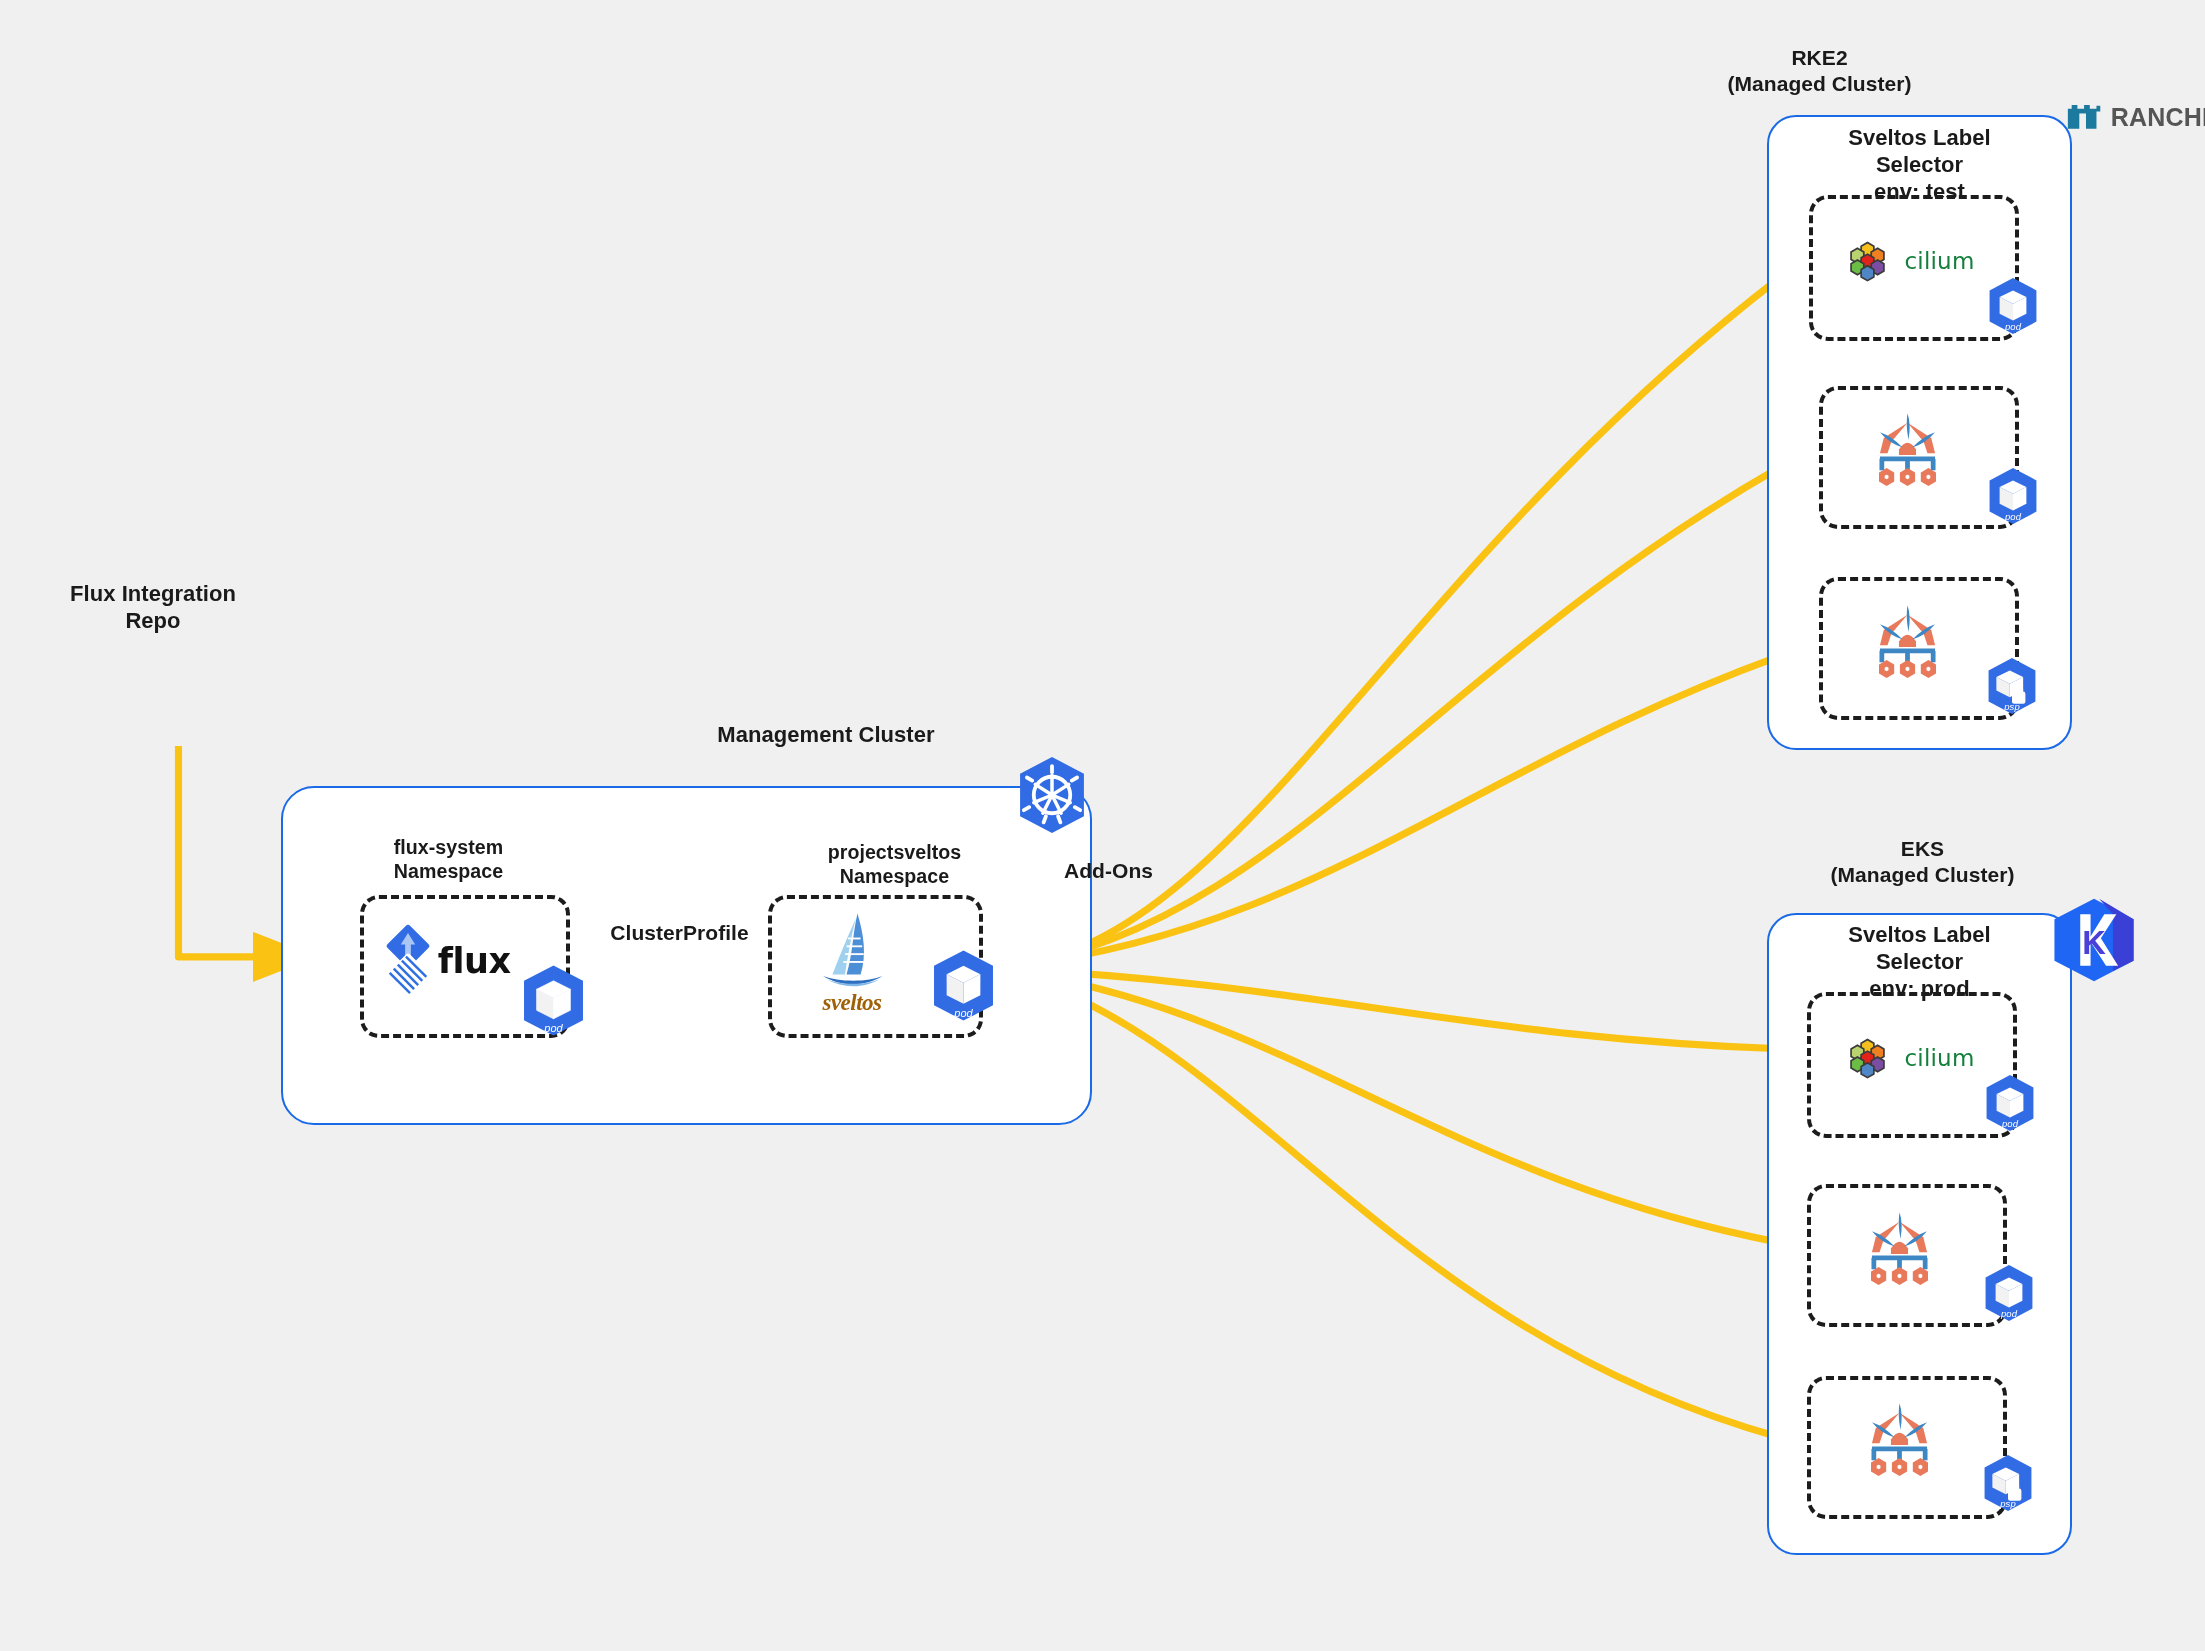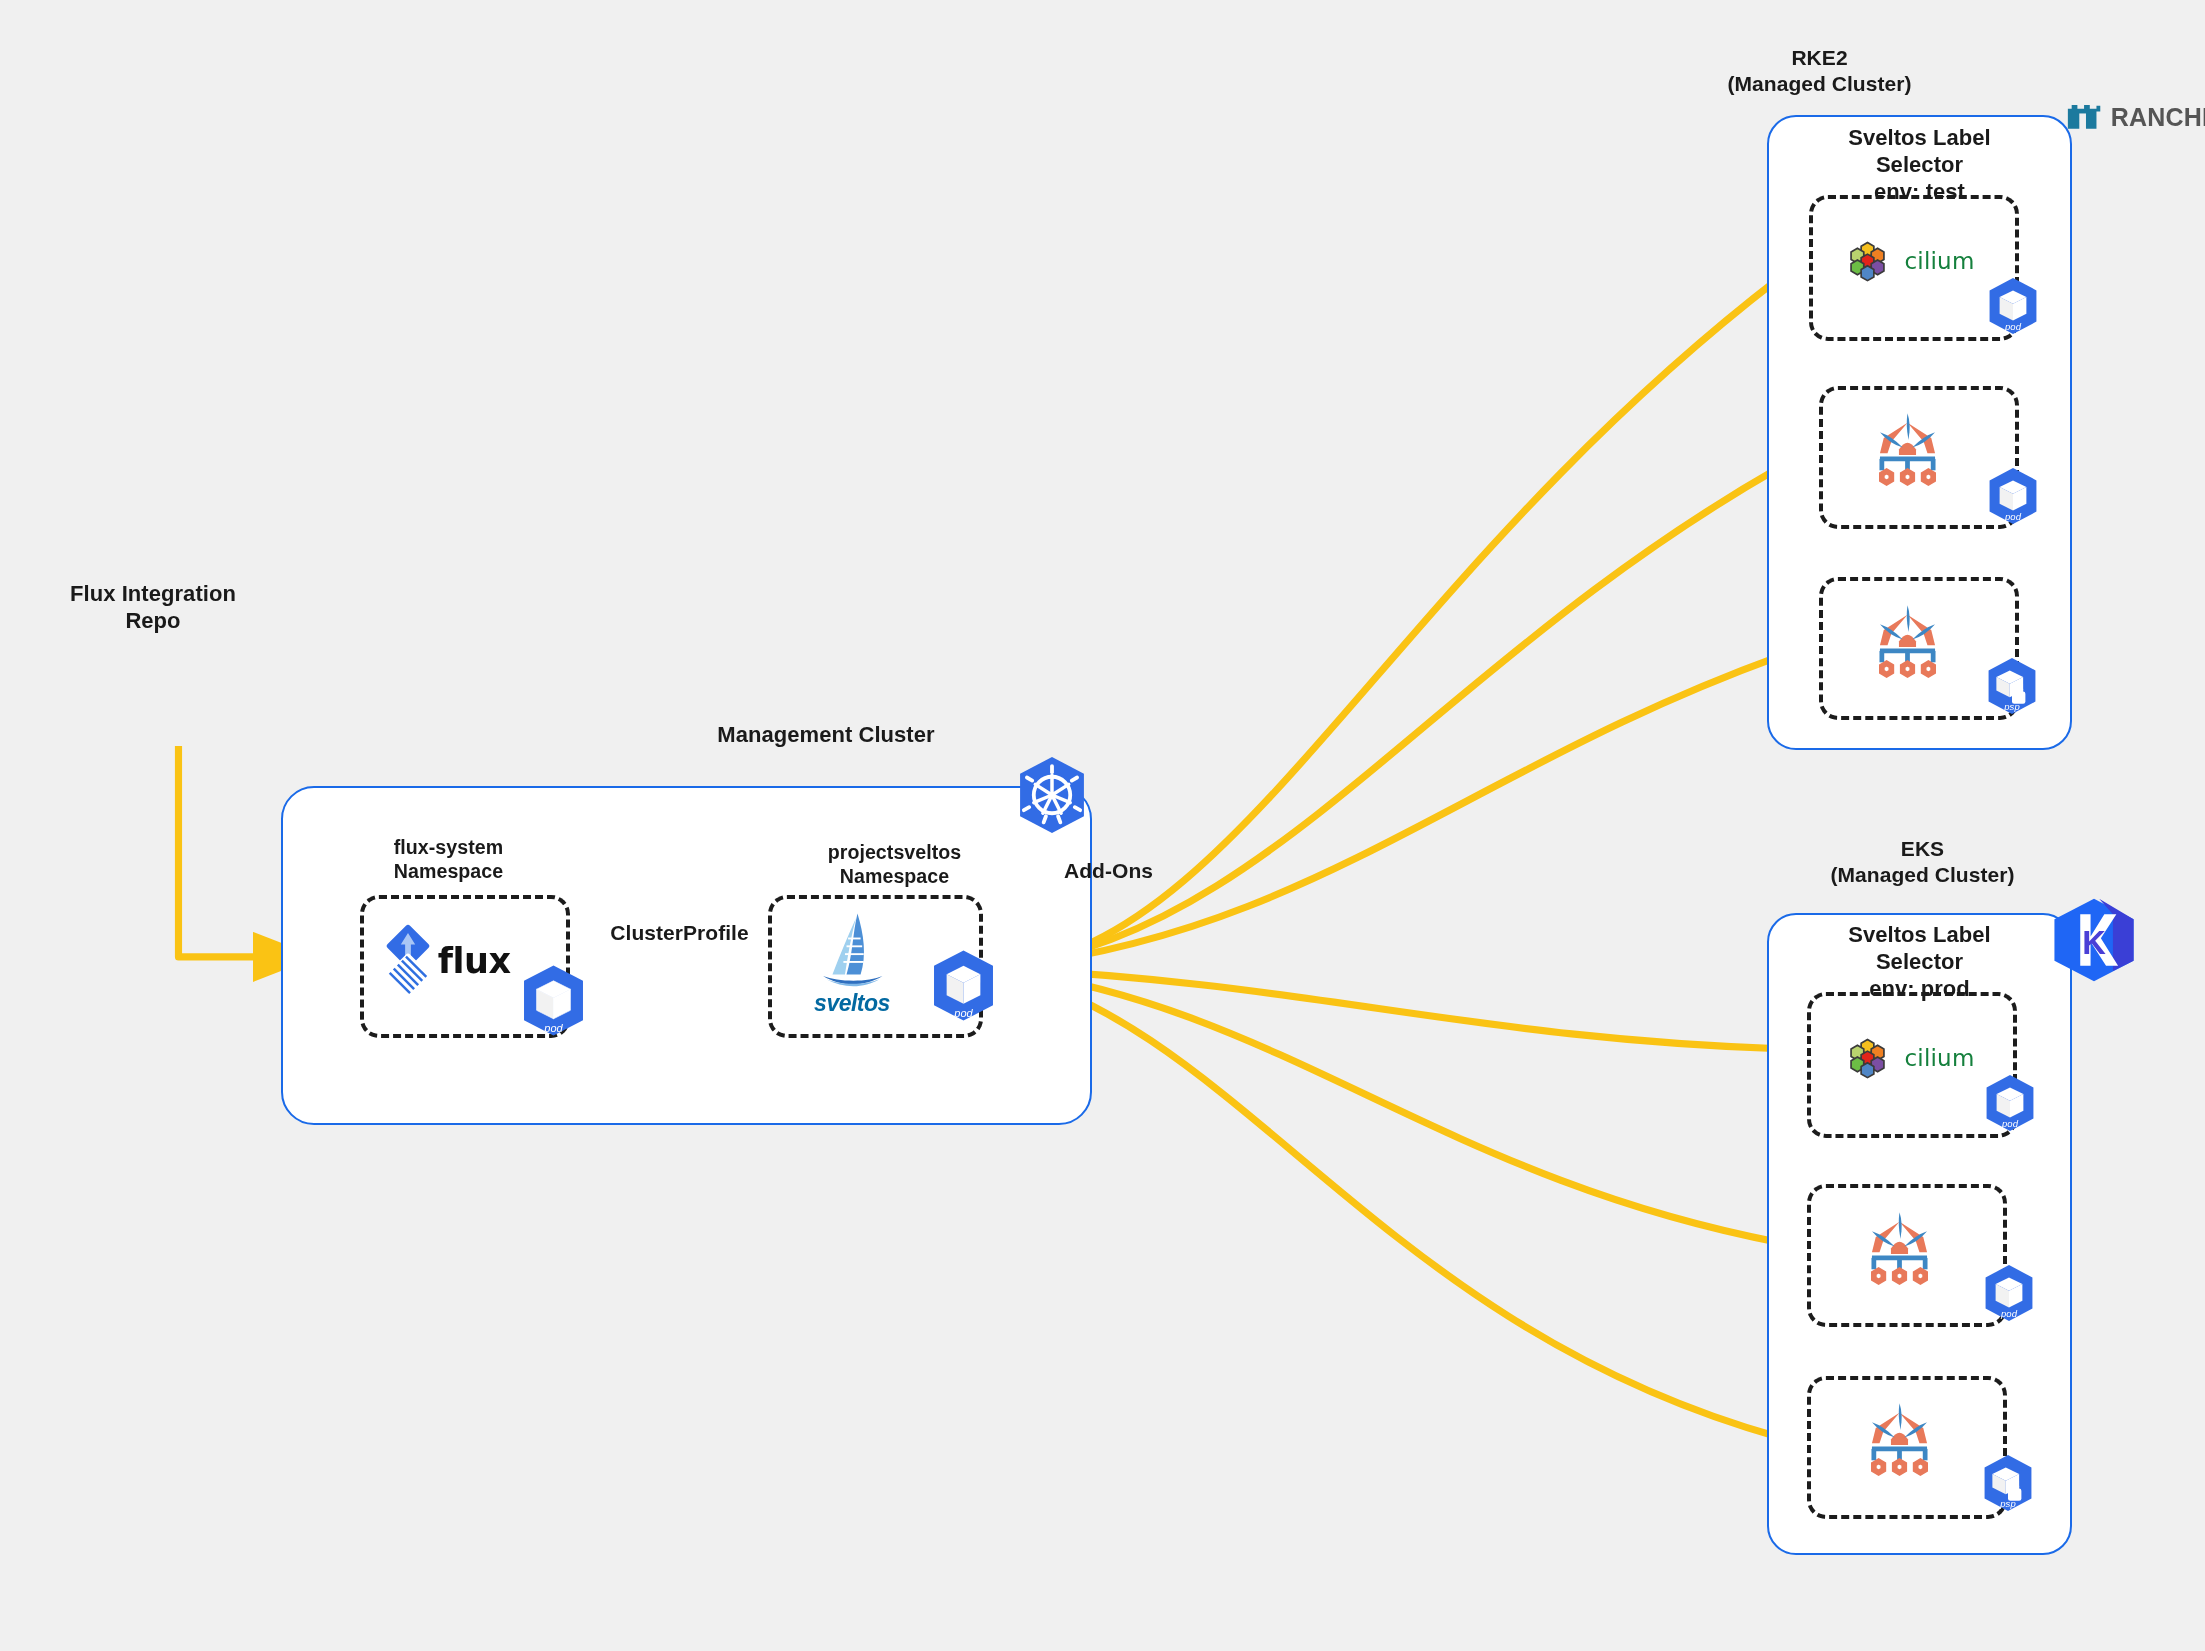--- a/index.html
+++ b/index.html
@@ -66,22 +66,22 @@
     font-size:35px;color:#111;letter-spacing:-0.5px;
     font-family:"DejaVu Sans", sans-serif;font-weight:700;
   }
   
   .git-word{
     font-size:56px;color:#3d2c05;font-weight:bold;
     font-family:"Liberation Serif", serif;letter-spacing:-1px;line-height:1;
   }
   
   .sveltos-word{
-    font-size:23px;color:#0369a1;font-weight:bold;font-style:italic;
-    font-family:Liberation Sans, sans-serif;letter-spacing:-0.5px;
+    font-size:23px;color:#a16207;font-weight:bold;font-style:italic;
+    font-family:Liberation Serif, serif;letter-spacing:-0.5px;
   }
   
   .rancher-word{
     font-size:25px;color:#555;font-weight:bold;
     font-family:"Liberation Sans", sans-serif;letter-spacing:0.2px;
   }
 </style>
 </head>
 <body>
 

